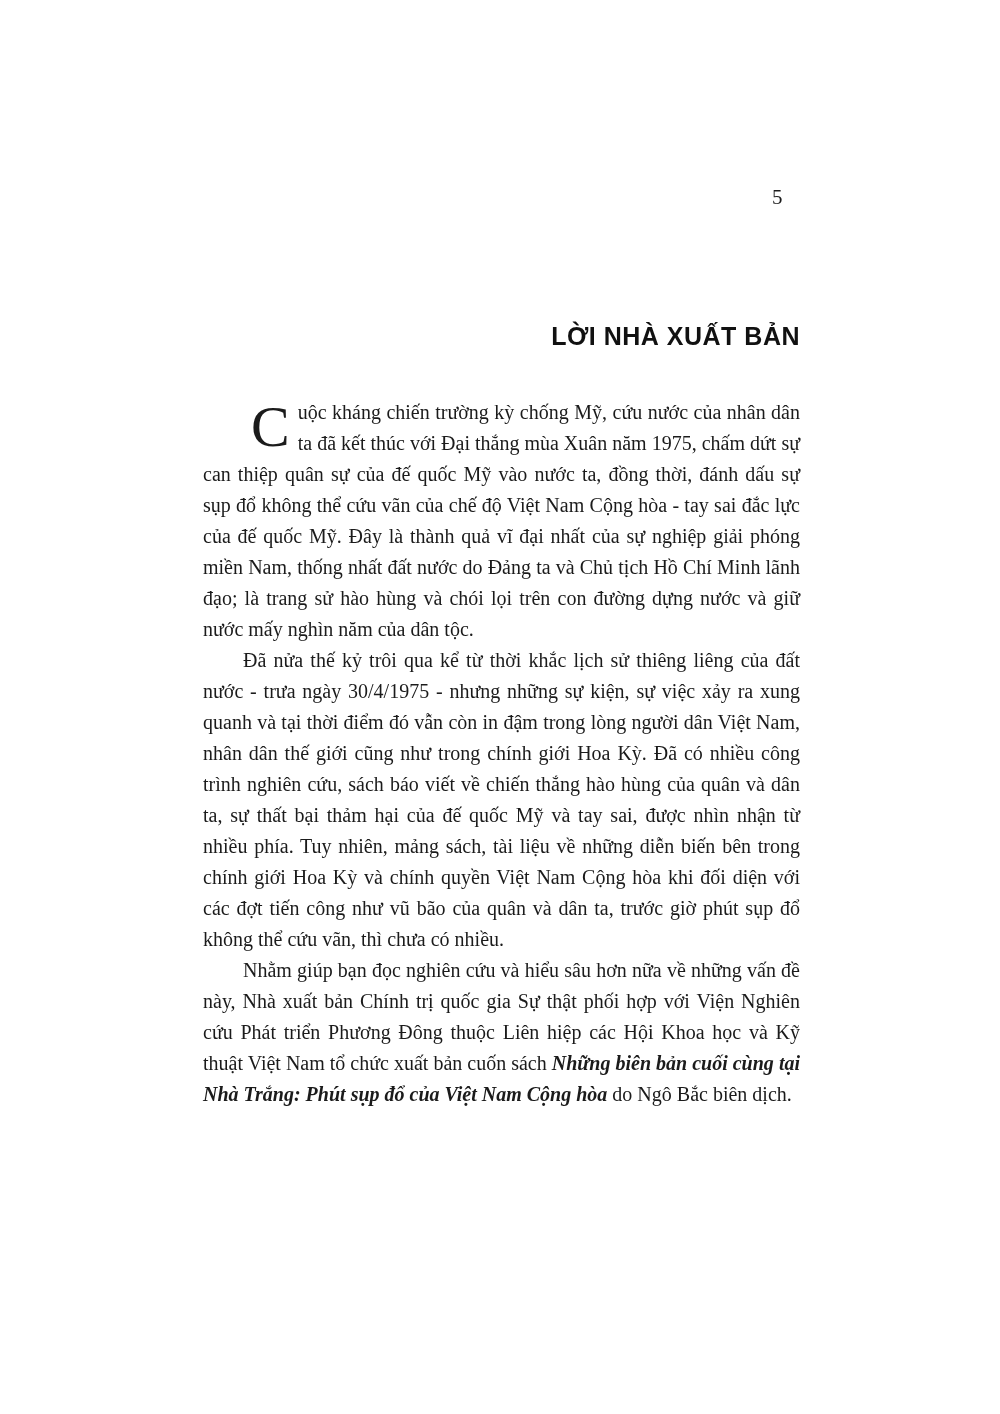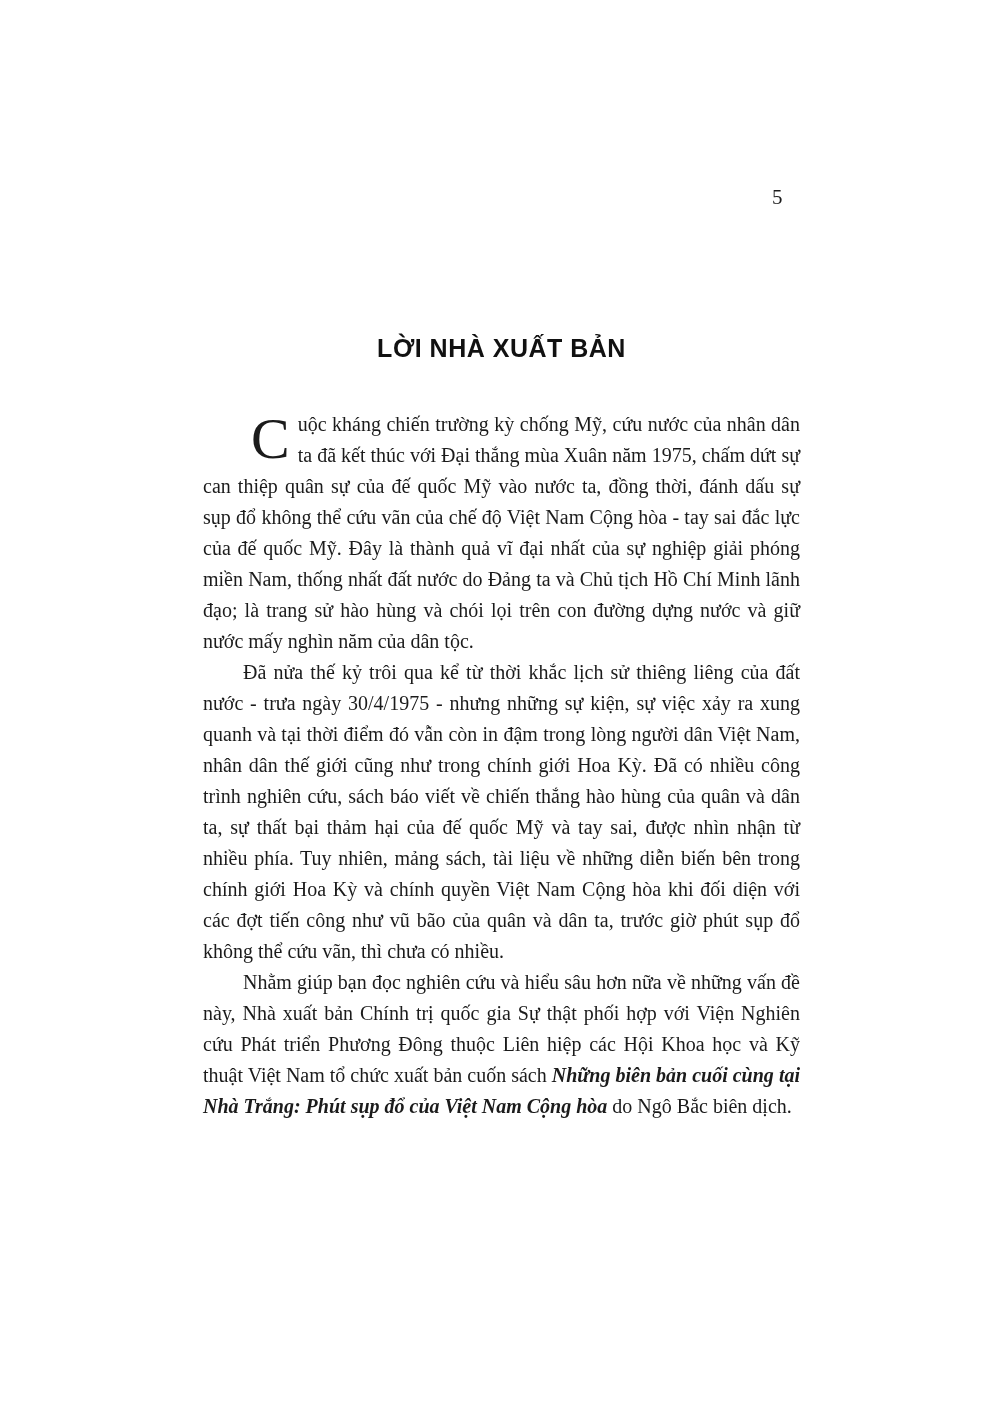--- a/index.html
+++ b/index.html
@@ -28,23 +28,23 @@
     position: absolute;
     left: 203px;
     top: 322px;
     width: 597px;
   }
   .heading {
     font-family: "Liberation Sans", "DejaVu Sans", sans-serif;
     font-weight: 700;
     font-size: 25px;
     letter-spacing: 0.5px;
-    text-align: center;
+    text-align: right;
     color: #111111;
-    margin: 12px 0 46px 0;
+    margin: 0 0 46px 0;
   }
   .para {
     margin: 0;
     font-size: 20px;
     line-height: 31px;
     text-align: justify;
     text-justify: inter-word;
     color: #1b1b1b;
   }
   .indent { text-indent: 40px; }

